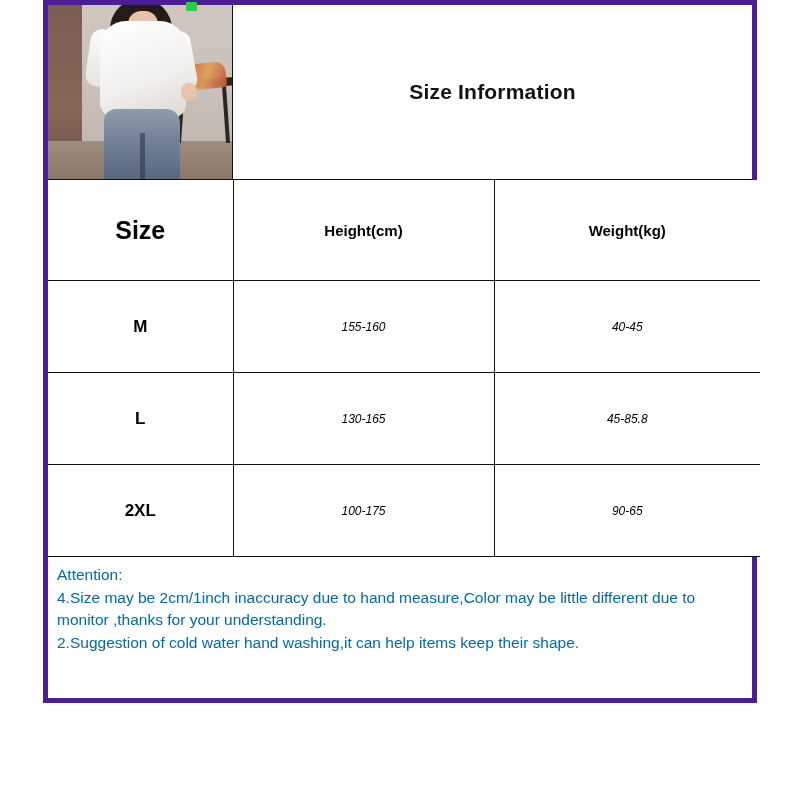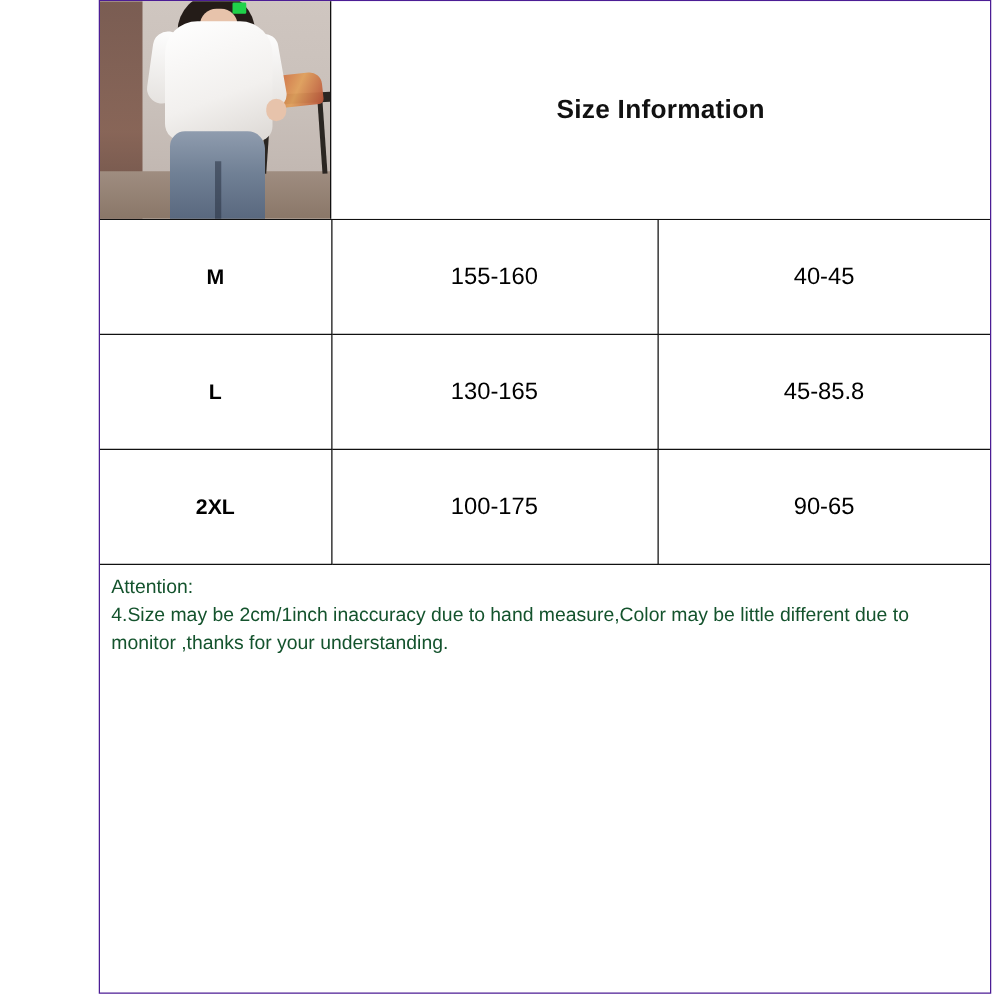--- a/index.html
+++ b/index.html
@@ -18,25 +18,24 @@
     position: relative;
     width: 800px;
     height: 800px;
     background: #ffffff;
   }
   .sheet {
     position: absolute;
     left: 43px;
     top: 0px;
     width: 714px;
-    height: 795px;
-    border: 1px solid #4c1d95;
-    box-sizing: border-box;
-    background: #ffffff;
-    margin-left: 36px;
+    height: 703px;
+    border: 5px solid #4c1d95;
+    box-sizing: border-box;
+    background: #ffffff;
   }
   
   .header-row {
     display: flex;
     height: 175px;
     box-sizing: border-box;
     border-bottom: 1px solid #111111;
   }
   .photo-cell {
     width: 185px;
@@ -173,34 +172,35 @@
   tr.head-row .h-col {
     font-size: 15px;
     font-weight: bold;
   }
   tr.data-row td { height: 89px; }
   tr.data-row .d-size {
     font-size: 17px;
     font-weight: bold;
   }
   tr.data-row .d-val {
-    font-size: 19px;
+    font-size: 12px;
     font-weight: normal;
+    font-style: italic;
   }
   
   .attention {
     padding: 7px 9px 0 9px;
     height: 148px;
     box-sizing: border-box;
   }
   .attention p {
     margin: 0 0 1px 0;
     font-size: 15.5px;
     line-height: 1.42;
-    color: #14532d;
+    color: #0369a1;
   }
 </style>
 </head>
 <body>
 
 <div id="page">
   <div class="sheet">
 
     <div class="header-row">
       <div class="photo-cell">
@@ -225,20 +225,25 @@
       </div>
     </div>
 
     <table class="size-table">
       <colgroup>
         <col class="c1">
           <col class="c2">
           <col class="c3">
       </colgroup>
       <tbody>
+        <tr class="head-row">
+          <th class="h-size">Size</th>
+          <th class="h-col">Height(cm)</th>
+          <th class="h-col">Weight(kg)</th>
+        </tr>
         <tr class="data-row">
           <td class="d-size">M</td>
           <td class="d-val">155-160</td>
           <td class="d-val">40-45</td>
         </tr>
         <tr class="data-row">
           <td class="d-size">L</td>
           <td class="d-val">130-165</td>
           <td class="d-val">45-85.8</td>
         </tr>
@@ -246,17 +251,18 @@
           <td class="d-size">2XL</td>
           <td class="d-val">100-175</td>
           <td class="d-val">90-65</td>
         </tr>
       </tbody>
     </table>
 
     <div class="attention">
       <p>Attention:</p>
       <p>4.Size may be 2cm/1inch inaccuracy due to hand measure,Color may be little different due to monitor ,thanks for your understanding.</p>
+      <p>2.Suggestion of cold water hand washing,it can help items keep their shape.</p>
     </div>
 
   </div>
   <div class="green-dot"></div>
 </div>
 
 </body></html>

